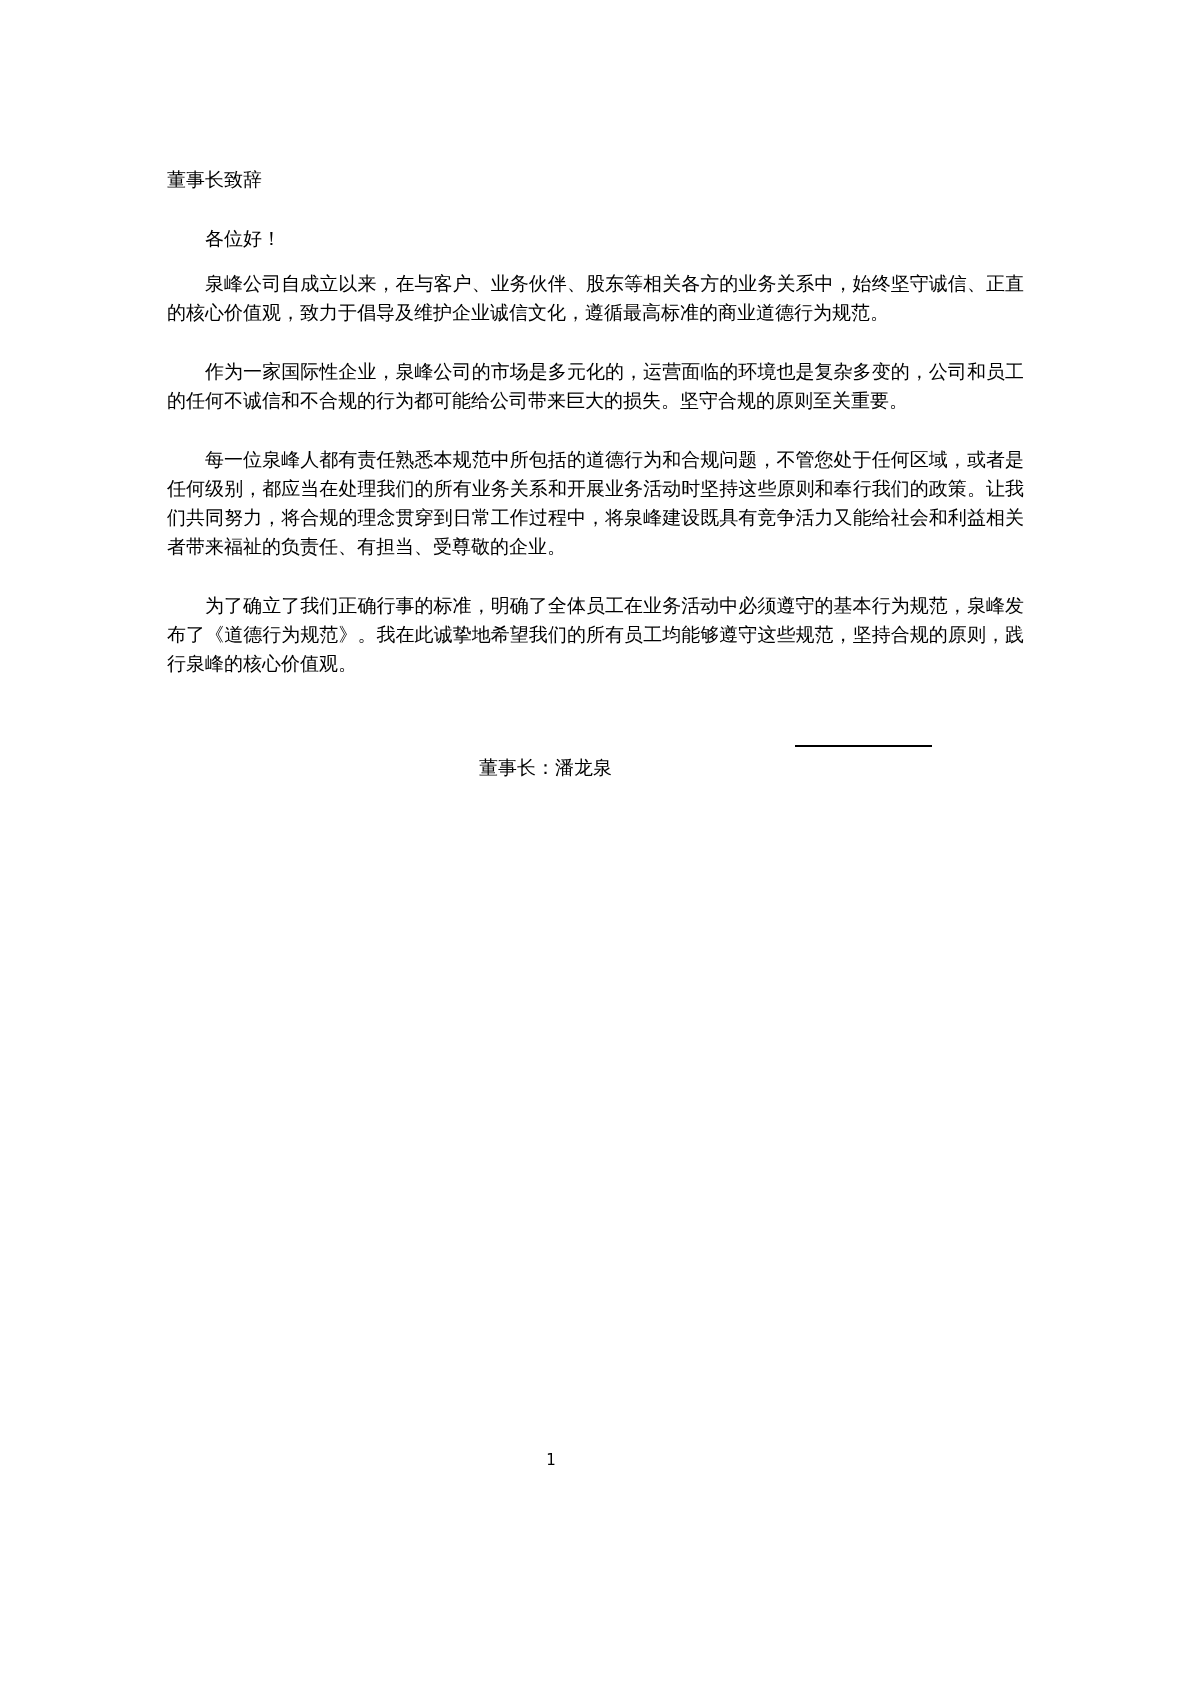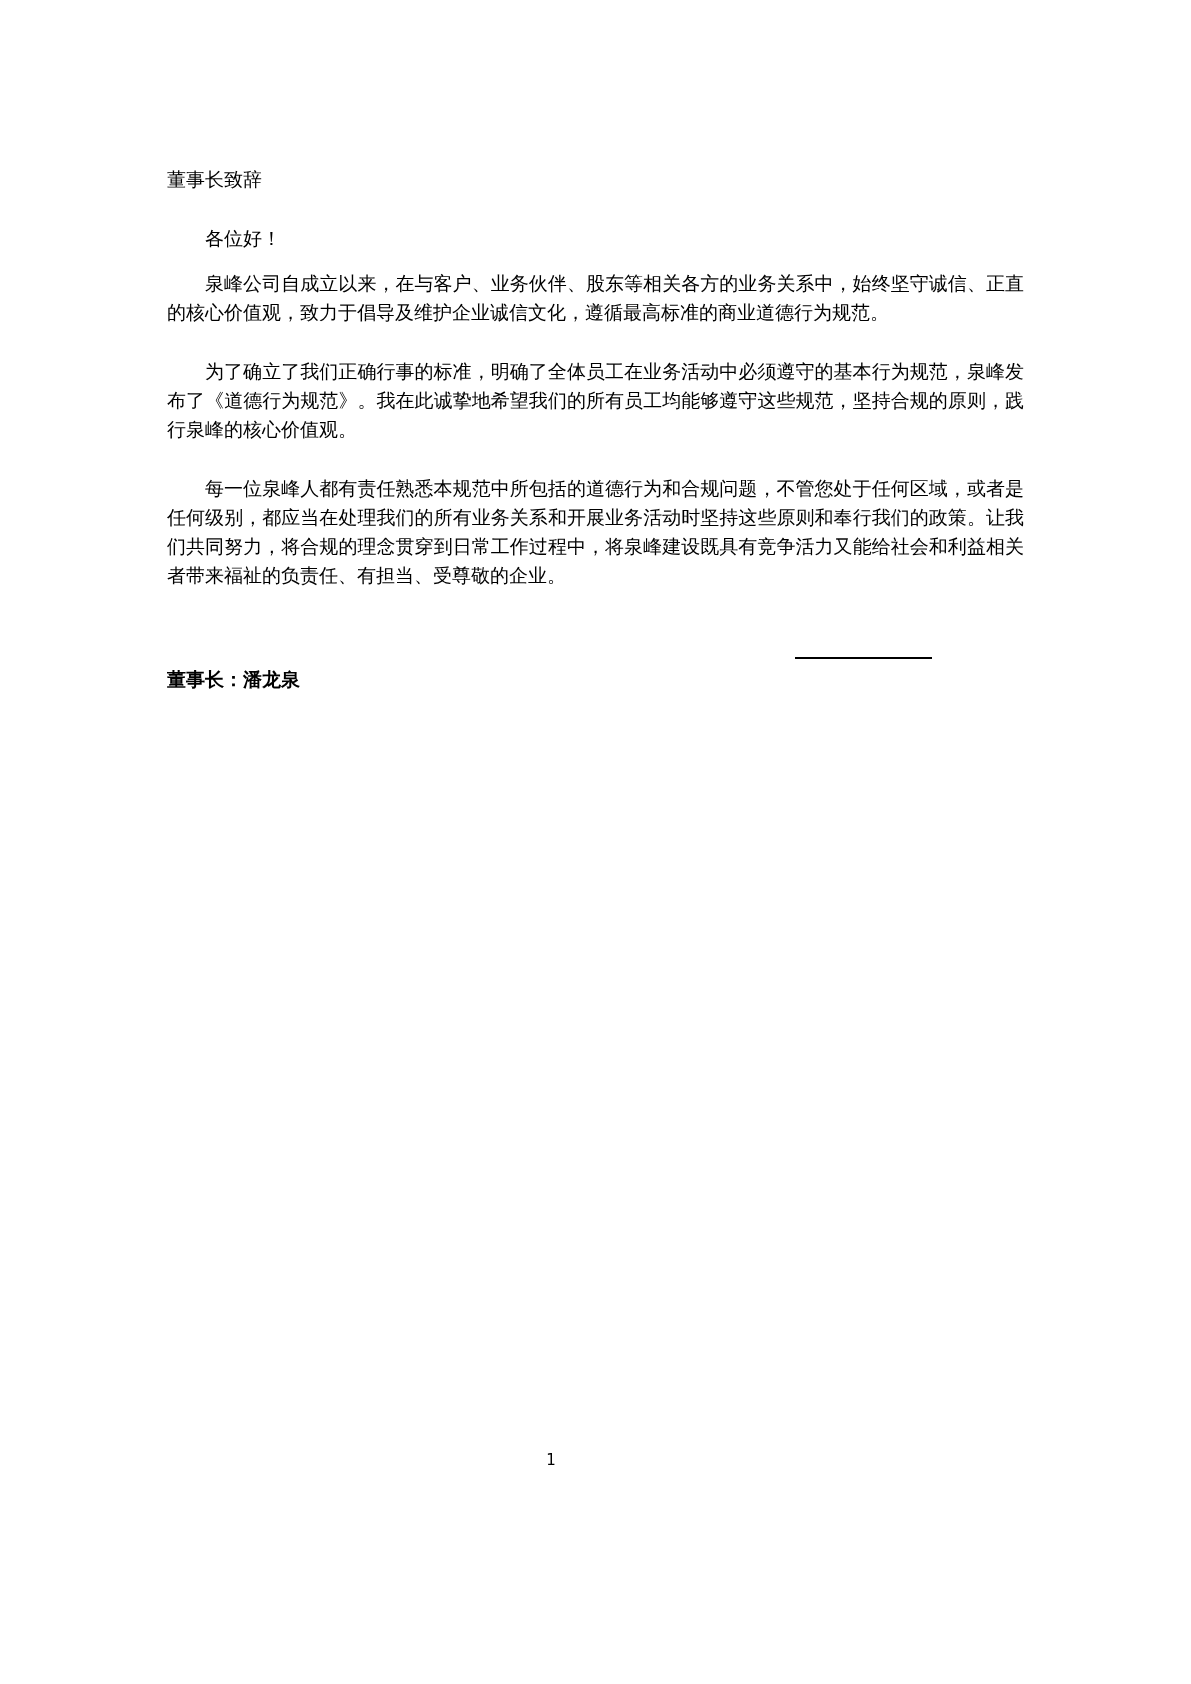--- a/index.html
+++ b/index.html
@@ -28,23 +28,22 @@
     margin: 0 0 14px 0;
     text-indent: 2em;
   }
   .para {
     margin: 16px 0 30px 0;
     text-indent: 2em;
     text-align: justify;
   }
   .signature {
     margin-top: 67px;
-    text-align: left;
+    text-align: center;
     padding-right: 100px;
-    font-weight: bold;
   }
   .signature-rule {
     margin-left: auto;
     margin-right: -8px;
     width: 137px;
     height: 0;
     border-top: 2px solid #000000;
     margin-bottom: 6px;
   }
   .signature-name {
@@ -64,24 +63,25 @@
 <body>
 
 <div class="page">
 
   <div class="doc-title">董事长致辞</div>
 
   <div class="greeting">各位好！</div>
 
   <div class="para">泉峰公司自成立以来，在与客户、业务伙伴、股东等相关各方的业务关系中，始终坚守诚信、正直的核心价值观，致力于倡导及维护企业诚信文化，遵循最高标准的商业道德行为规范。</div>
 
+  <div class="para">作为一家国际性企业，泉峰公司的市场是多元化的，运营面临的环境也是复杂多变的，公司和员工的任何不诚信和不合规的行为都可能给公司带来巨大的损失。坚守合规的原则至关重要。</div>
+
+  <div class="para">每一位泉峰人都有责任熟悉本规范中所包括的道德行为和合规问题，不管您处于任何区域，或者是任何级别，都应当在处理我们的所有业务关系和开展业务活动时坚持这些原则和奉行我们的政策。让我们共同努力，将合规的理念贯穿到日常工作过程中，将泉峰建设既具有竞争活力又能给社会和利益相关者带来福祉的负责任、有担当、受尊敬的企业。</div>
 
   <div class="para">为了确立了我们正确行事的标准，明确了全体员工在业务活动中必须遵守的基本行为规范，泉峰发布了《道德行为规范》。我在此诚挚地希望我们的所有员工均能够遵守这些规范，坚持合规的原则，践行泉峰的核心价值观。</div>
-
-  <div class="para">每一位泉峰人都有责任熟悉本规范中所包括的道德行为和合规问题，不管您处于任何区域，或者是任何级别，都应当在处理我们的所有业务关系和开展业务活动时坚持这些原则和奉行我们的政策。让我们共同努力，将合规的理念贯穿到日常工作过程中，将泉峰建设既具有竞争活力又能给社会和利益相关者带来福祉的负责任、有担当、受尊敬的企业。</div>
 
   <div class="signature">
     <div class="signature-rule"></div>
     <div class="signature-name">董事长：潘龙泉</div>
   </div>
 
   <div class="page-number">1</div>
 
 </div>
 

